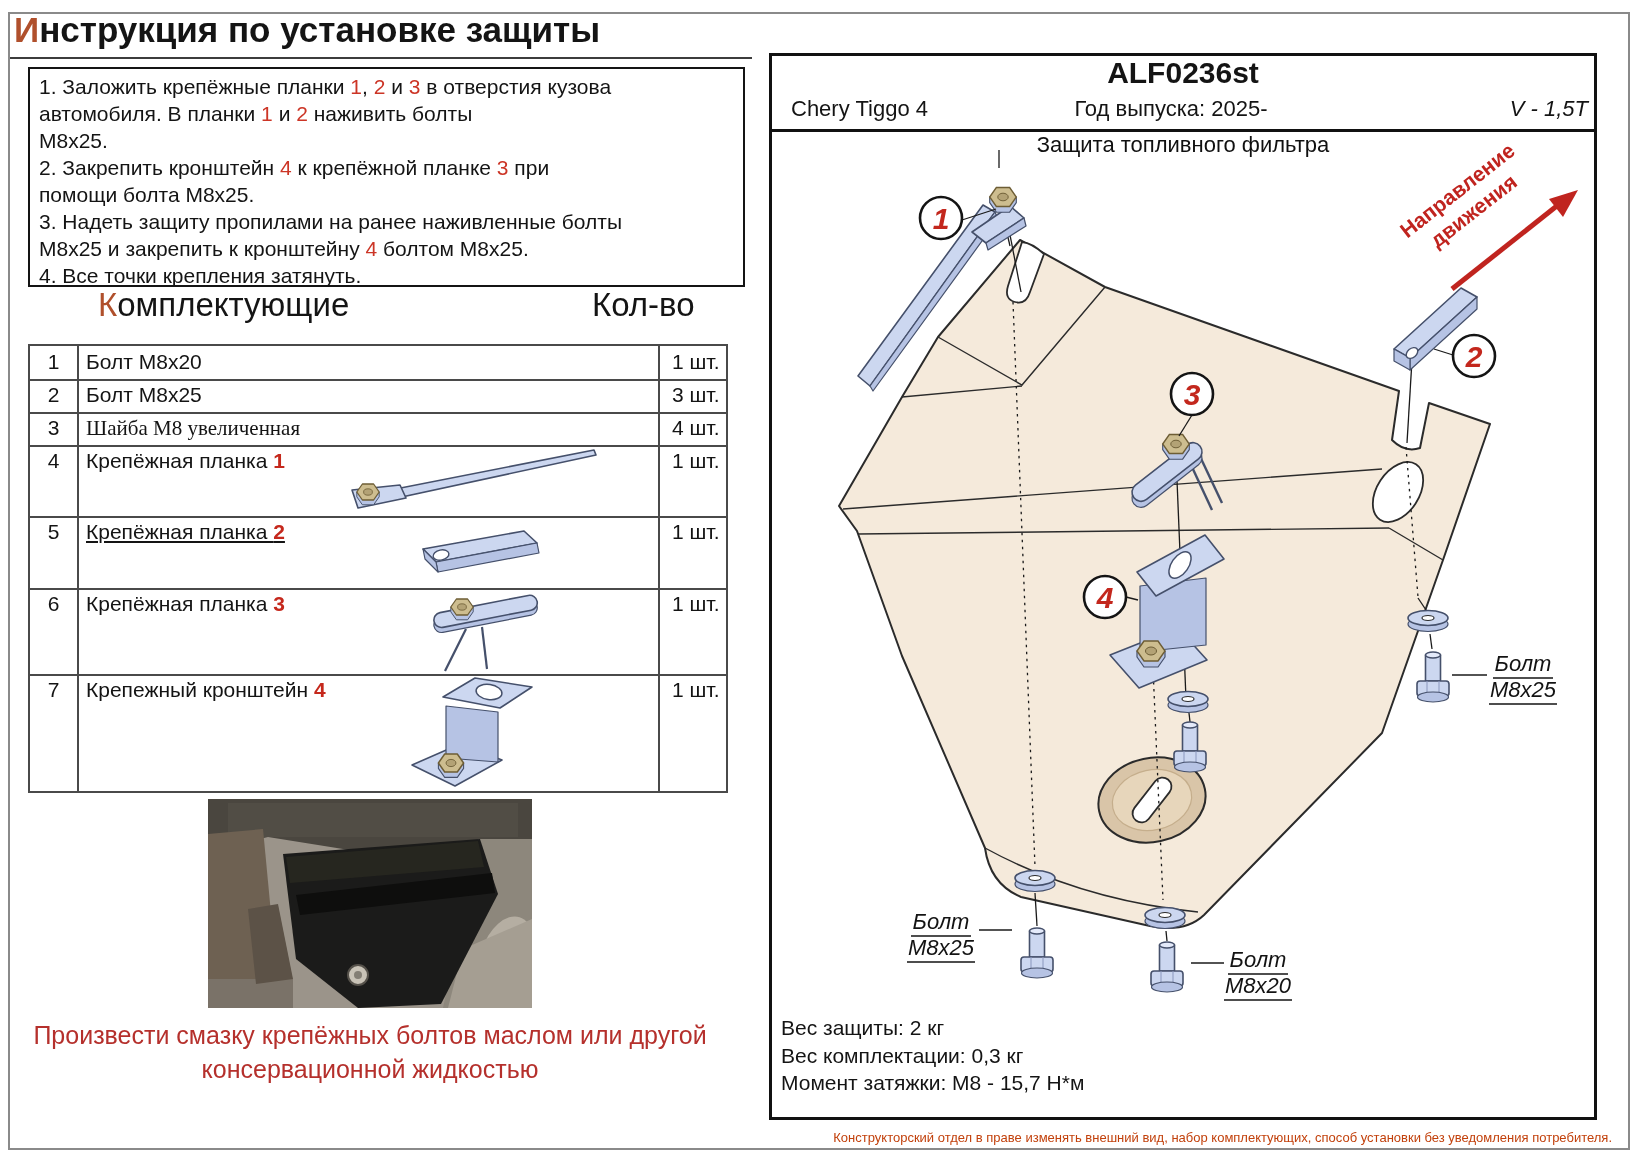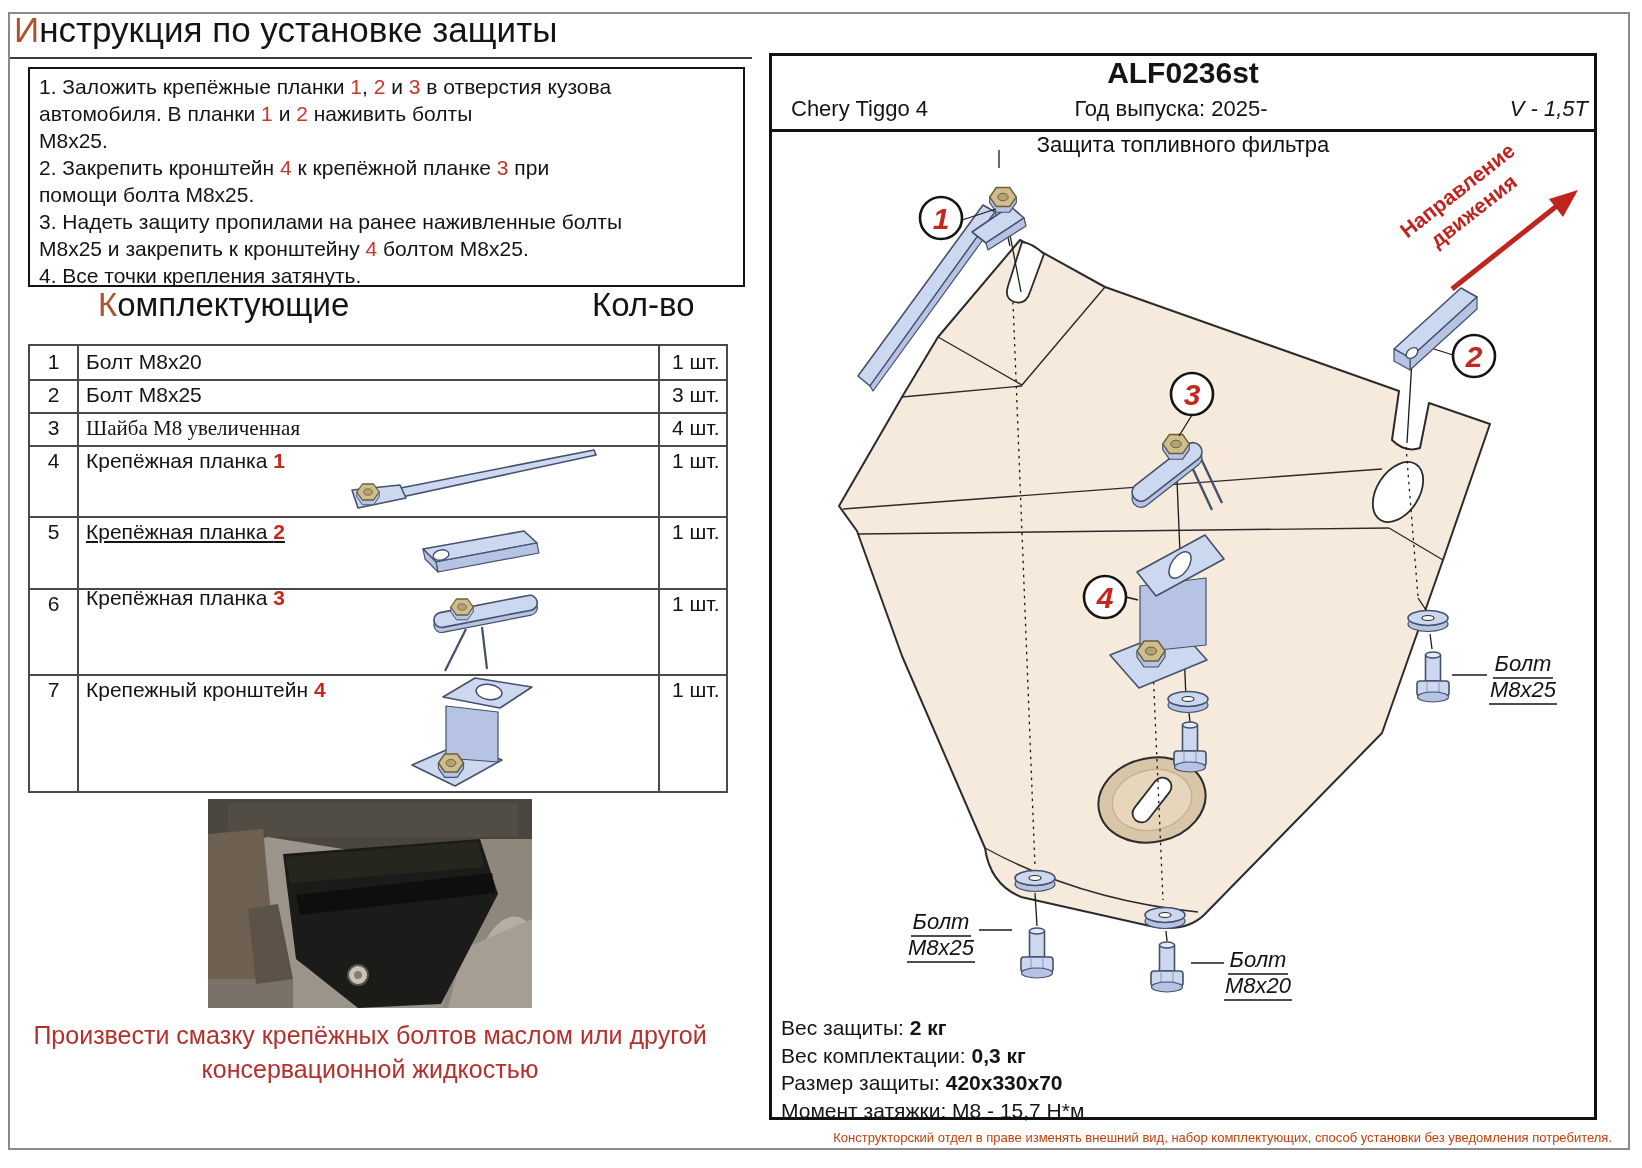--- a/index.html
+++ b/index.html
@@ -3,42 +3,42 @@
 <meta charset="utf-8">
 <style>
   html,body{margin:0;padding:0;background:#fff;}
   #page{position:relative;width:1642px;height:1168px;background:#fff;overflow:hidden;
         font-family:"Liberation Sans","DejaVu Sans",sans-serif;color:#141414;}
   .abs{position:absolute;}
   .accent{color:#b0502c;}
   .red{color:#cc3526;}
   .refnum{color:#c5281c;font-weight:bold;}
   #page-border{left:8px;top:12px;width:1618px;height:1134px;border:2px solid #8a8a8a;}
-  #doc-title{left:14px;top:10px;font-size:35px;letter-spacing:0px;white-space:nowrap;}
+  #doc-title{left:14px;top:10px;font-size:35px;letter-spacing:0px;white-space:nowrap;font-weight:bold;}
   #title-rule{left:10px;top:57px;width:742px;border-top:2px solid #3c3c3c;}
   #instr-box{left:28px;top:67px;width:704px;height:212px;border:2px solid #141414;
              padding:4px 0 0 9px;font-size:21px;line-height:27px;}
   #parts-heading{left:98px;top:286px;font-size:33px;white-space:nowrap;}
   #qty-heading{left:592px;top:286px;font-size:33px;white-space:nowrap;}
   #parts-table{left:28px;top:344px;width:696px;height:445px;border:2px solid #4a4a4a;}
   .tline{position:absolute;background:#4a4a4a;}
   .cell{position:absolute;font-size:21px;white-space:nowrap;}
   .cnum{width:47px;text-align:center;}
   .cqty{left:642px;}
   #photo-wrap{left:208px;top:799px;width:324px;height:209px;}
   #caution{left:30px;top:1018px;width:680px;text-align:center;font-size:25px;
            line-height:34px;color:#b5302c;}
   #panel-box{left:769px;top:53px;width:822px;height:1061px;border:3px solid #111;}
   #panel-rule{left:769px;top:129px;width:828px;border-top:3px solid #111;}
   #part-no{left:769px;top:56px;width:828px;text-align:center;font-size:30px;font-weight:bold;}
   #car-model{left:791px;top:96px;font-size:22px;}
   #year-label{left:769px;top:96px;width:804px;text-align:center;font-size:22px;}
   #engine-label{right:54px;top:96px;font-size:22px;font-style:italic;}
   #specs{left:781px;top:1014px;font-size:21px;line-height:27.5px;}
-  #specs .val{font-weight:bold;}
+  #specs .val{font-weight:normal;}
   #specs .val.normal{font-weight:normal;}
   #disclaimer{right:30px;top:1130px;font-size:13px;color:#c2410c;}
   svg{display:block;}
   svg text{font-family:"Liberation Sans","DejaVu Sans",sans-serif;}
   .plate{fill:#f5eadb;stroke:#2b2b2b;stroke-width:2;stroke-linejoin:round;}
   .fold{fill:none;stroke:#2b2b2b;stroke-width:1.4;}
   .hole{fill:#ffffff;stroke:#2b2b2b;stroke-width:1.8;}
   .part{fill:#ccd7f0;stroke:#45506b;stroke-width:1.6;stroke-linejoin:round;}
   .shade{fill:#b6c3e4;stroke:#45506b;stroke-width:1.2;stroke-linejoin:round;}
   .axis{stroke:#1a1a1a;stroke-width:1.3;fill:none;}
@@ -101,21 +101,21 @@
 
     <span class="cell cnum" style="top:103px;">4</span>
     <span class="cell" style="left:56px;top:103px;"><span>Крепёжная планка </span><span class="refnum">1</span></span>
     <span class="cell cqty" style="top:103px;">1 шт.</span>
 
     <span class="cell cnum" style="top:174px;">5</span>
     <span class="cell" style="left:56px;top:174px;text-decoration:underline;"><span>Крепёжная планка </span><span class="refnum">2</span></span>
     <span class="cell cqty" style="top:174px;">1 шт.</span>
 
     <span class="cell cnum" style="top:246px;">6</span>
-    <span class="cell" style="left:56px;top:240px;"><span>Крепёжная планка </span><span class="refnum">3</span></span>
+    <span class="cell" style="left:56px;top:246px;"><span>Крепёжная планка </span><span class="refnum">3</span></span>
     <span class="cell cqty" style="top:246px;">1 шт.</span>
 
     <span class="cell cnum" style="top:332px;">7</span>
     <span class="cell" style="left:56px;top:332px;"><span>Крепежный кронштейн </span><span class="refnum">4</span></span>
     <span class="cell cqty" style="top:332px;">1 шт.</span>
   </div>
 
   <svg class="abs" style="left:335px;top:446px;" width="280" height="64" viewBox="335 446 280 64">
     <polygon class="part" points="370,494 594,450 596,455 374,503"></polygon>
     <polygon class="part" points="352,490 400,485 406,498 358,508"></polygon>
@@ -375,18 +375,17 @@
       <text class="lbl" x="1258" y="967">Болт</text>
       <line class="lbl-line" x1="1228" y1="974" x2="1288" y2="974"></line>
       <text class="lbl" x="1258" y="993">M8x20</text>
       <line class="lbl-line" x1="1224" y1="1000" x2="1292" y2="1000"></line>
     </g>
   </svg>
 
   <div class="abs" id="specs">
     <div><span>Вес защиты: </span><span class="val">2 кг</span></div>
     <div><span>Вес комплектации: </span><span class="val">0,3 кг</span></div>
-    <div><span>Размер защиты: </span><span class="val">420x330x70</span></div>
     <div><span>Момент затяжки: </span><span class="val normal">M8 - 15,7 Н*м</span></div>
   </div>
 
   <div class="abs" id="disclaimer">Конструкторский отдел в праве изменять внешний вид, набор комплектующих, способ установки без уведомления потребителя.</div>
 </div>
 
 </body></html>

